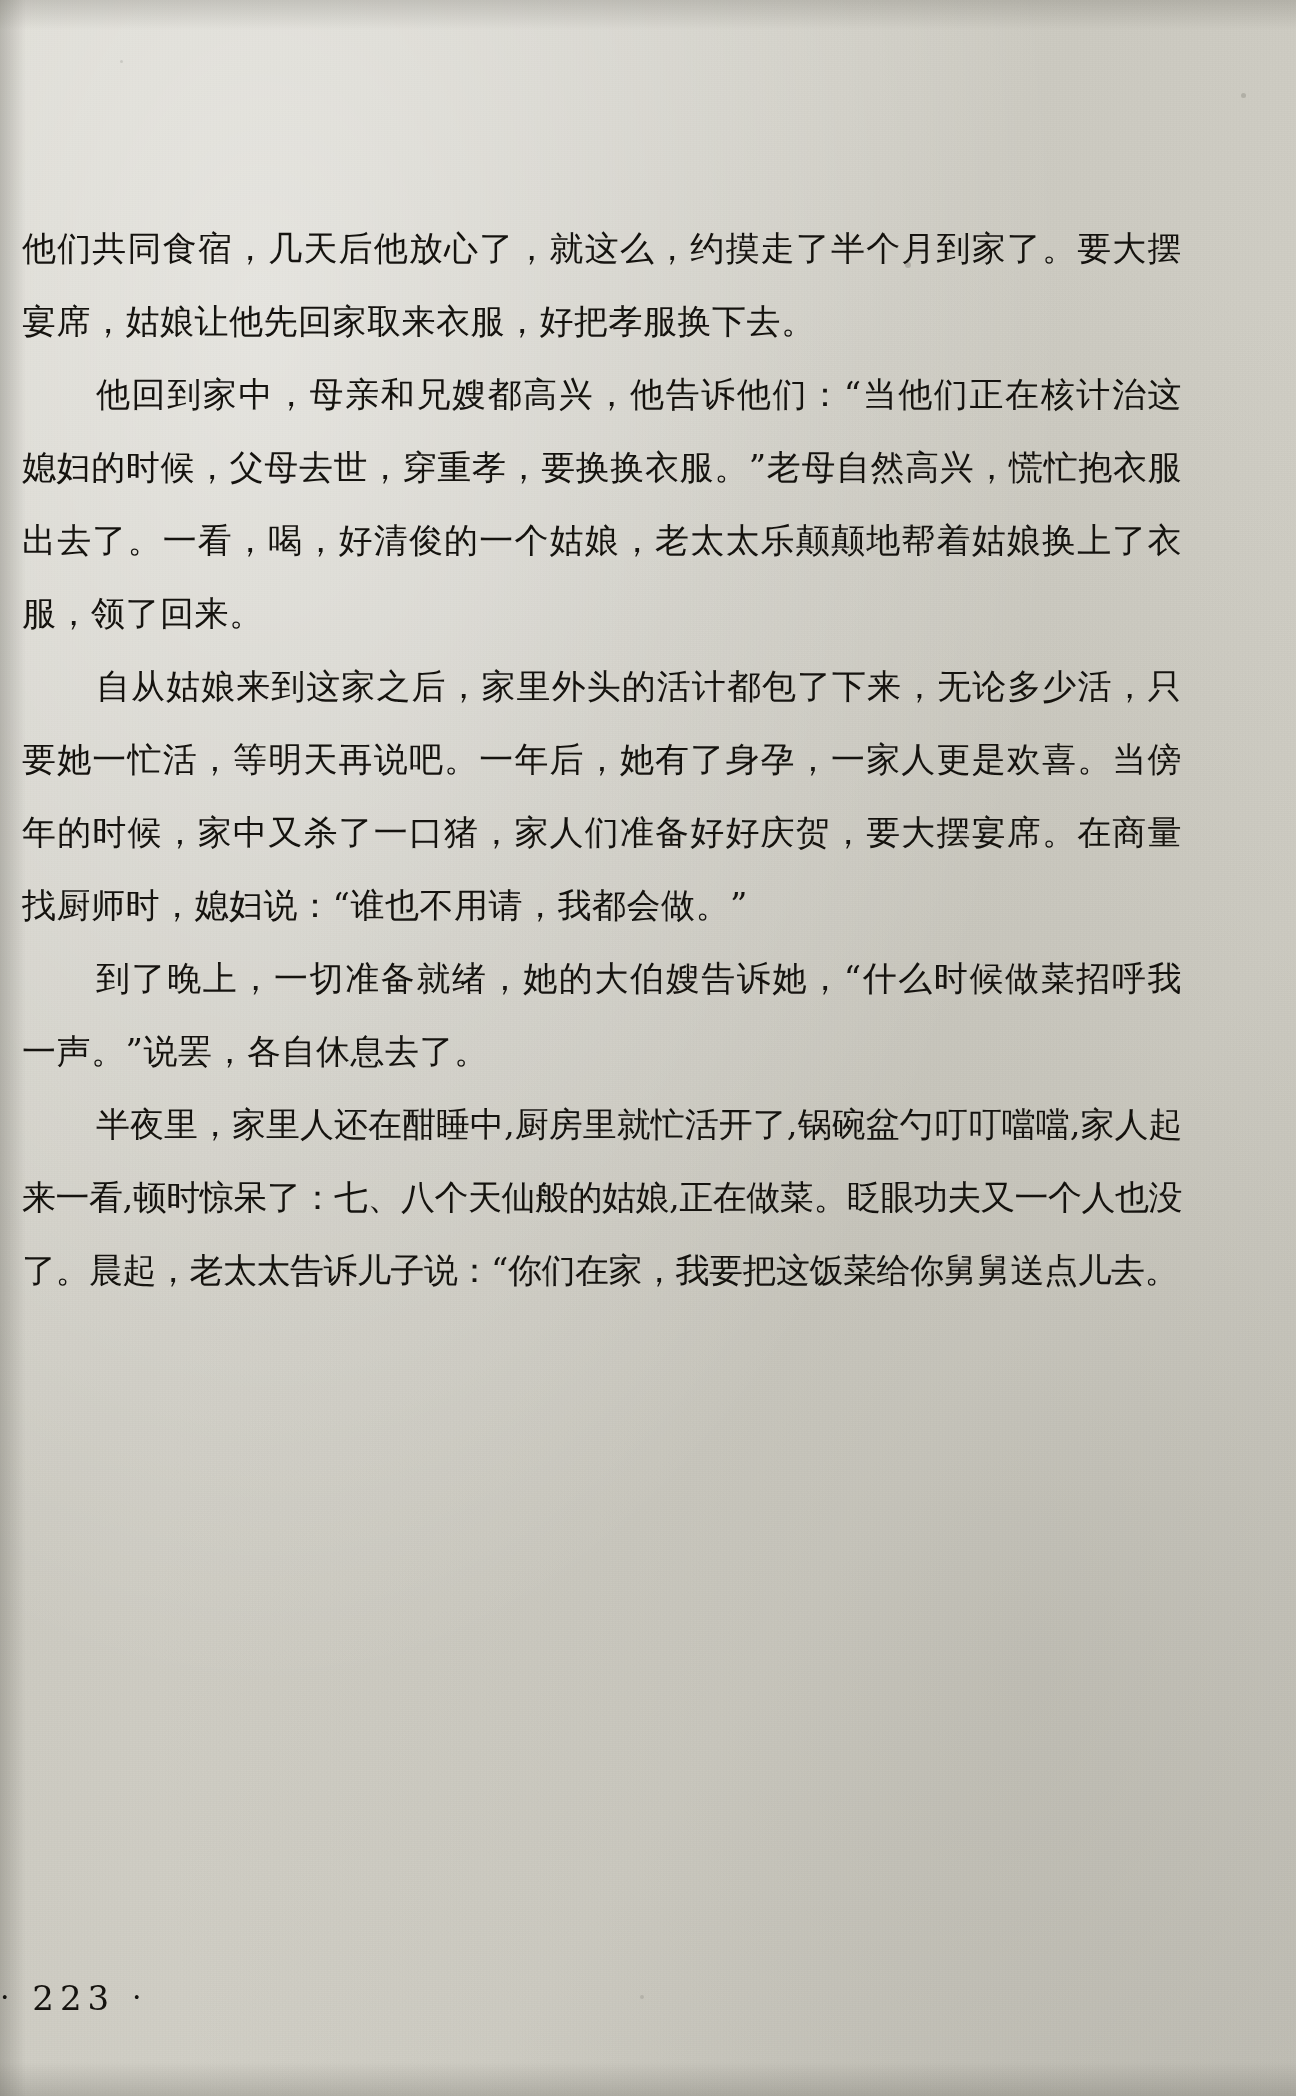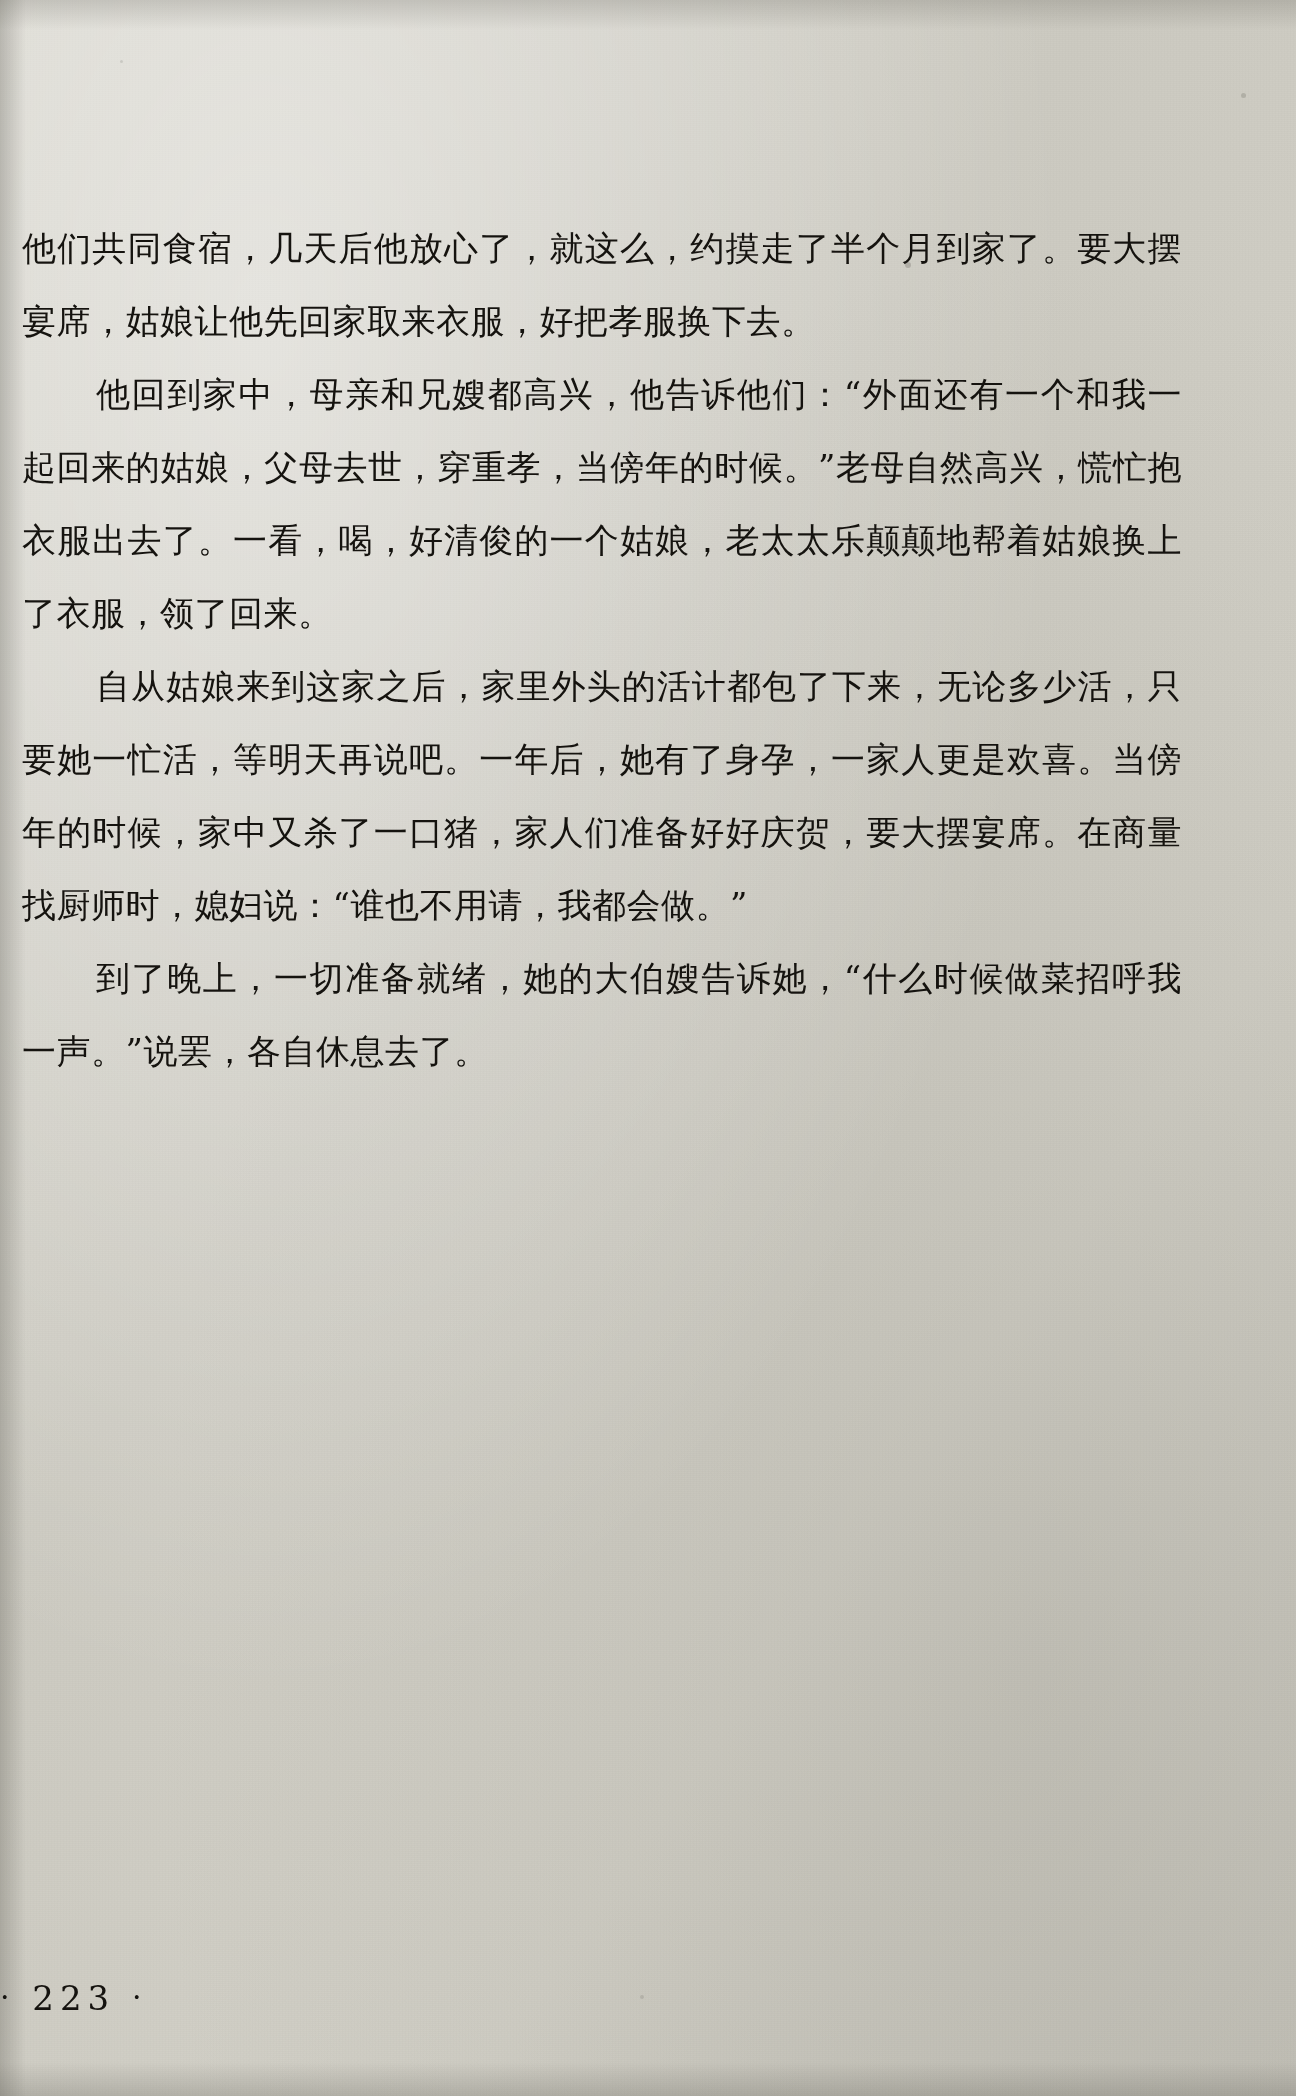--- a/index.html
+++ b/index.html
@@ -109,23 +109,24 @@
   <div class="speck" style="left:1241px; top:93px; width:5px; height:5px; opacity:.4;"></div>
   <div class="speck" style="left:120px; top:60px; width:3px; height:3px; opacity:.3;"></div>
   <div class="speck" style="left:640px; top:1995px; width:4px; height:4px; opacity:.3;"></div>
 
   <div class="edge-shadow-left"></div>
   <div class="edge-shadow-top"></div>
   <div class="edge-shadow-bottom"></div>
 
   <div class="text-block">
     <p class="para last-line-left">他们共同食宿，几天后他放心了，就这么，约摸走了半个月到家了。要大摆宴席，姑娘让他先回家取来衣服，好把孝服换下去。</p>
-    <p class="para indent last-line-left">他回到家中，母亲和兄嫂都高兴，他告诉他们：“外面还有一个和我一起回来的姑娘，父母去世，穿重孝，当傍年的时候。”老母自然高兴，慌忙抱衣服出去了。一看，喝，好清俊的一个姑娘，老太太乐颠颠地帮着姑娘换上了衣服，领了回来。</p>
+    <p class="para indent last-line-left">他回到家中，母亲和兄嫂都高兴，他告诉他们：“当他们正在核计治这媳妇的时候，父母去世，穿重孝，要换换衣服。”老母自然高兴，慌忙抱衣服出去了。一看，喝，好清俊的一个姑娘，老太太乐颠颠地帮着姑娘换上了衣服，领了回来。</p>
     <p class="para indent last-line-left">自从姑娘来到这家之后，家里外头的活计都包了下来，无论多少活，只要她一忙活，等明天再说吧。一年后，她有了身孕，一家人更是欢喜。当傍年的时候，家中又杀了一口猪，家人们准备好好庆贺，要大摆宴席。在商量找厨师时，媳妇说：“谁也不用请，我都会做。”</p>
     <p class="para indent last-line-left">到了晚上，一切准备就绪，她的大伯嫂告诉她，“什么时候做菜招呼我一声。”说罢，各自休息去了。</p>
+    <p class="para indent last-line-left tight">半夜里，家里人还在酣睡中,厨房里就忙活开了,锅碗盆勺叮叮噹噹,家人起来一看,顿时惊呆了：七、八个天仙般的姑娘,正在做菜。眨眼功夫又一个人也没了。晨起，老太太告诉儿子说：“你们在家，我要把这饭菜给你舅舅送点儿去。</p>
   </div>
 
   <div class="folio">
     <span class="dot">·</span>
     <span>223</span>
     <span class="dot">·</span>
   </div>
 </div>
 
 </body></html>

